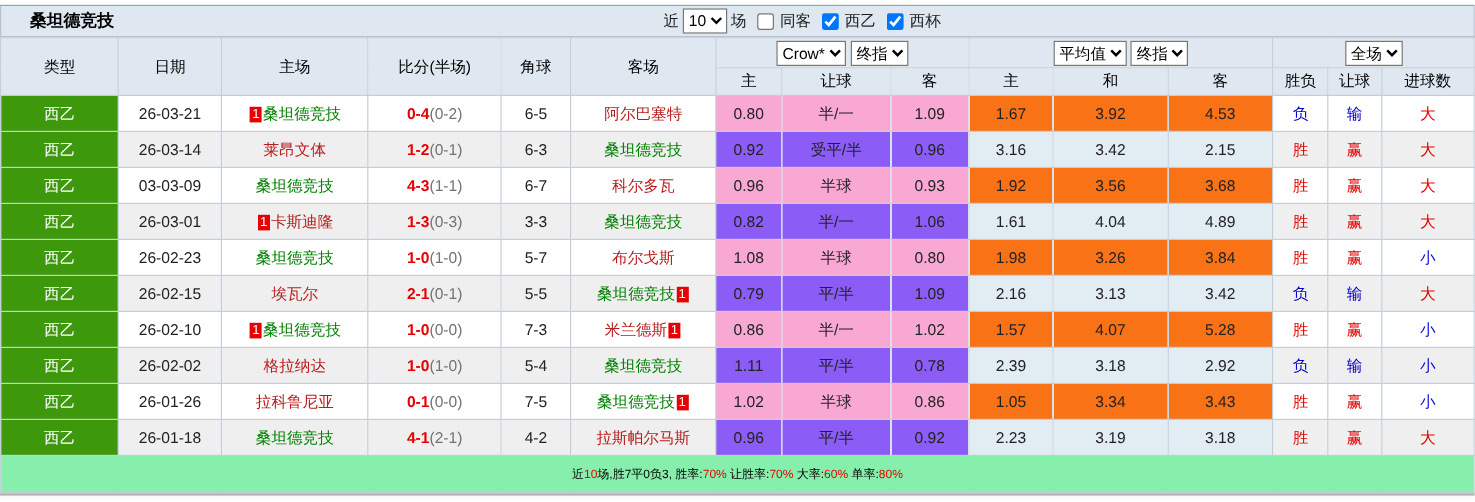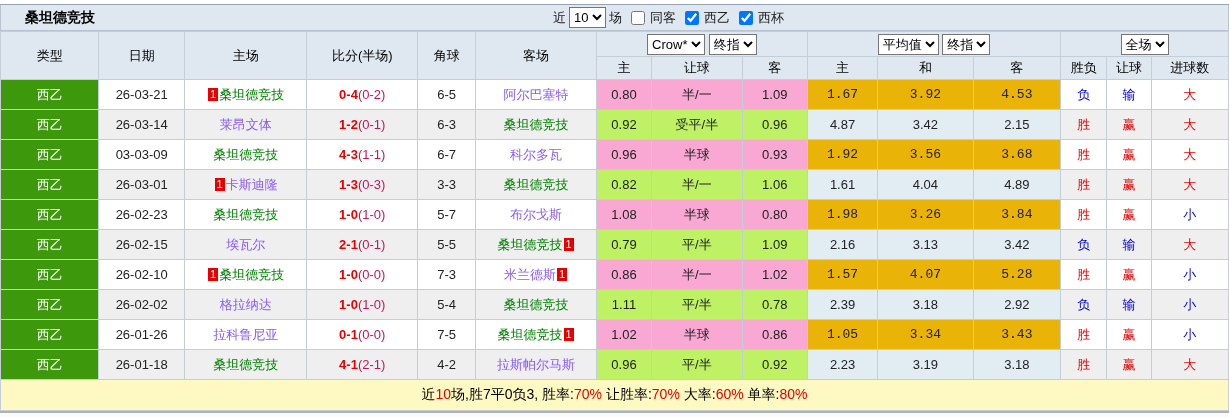--- a/index.html
+++ b/index.html
@@ -17,32 +17,32 @@
   table { border-collapse:collapse; table-layout:fixed; width:1229px; }
   td,th { border:1px solid #c3ced9; text-align:center; padding:0; overflow:hidden; white-space:nowrap; font-weight:normal; }
   thead td, thead th { background:#dfe8f1; color:#000; }
   .hdr-main th { font-size:13px; }
   .drop-row td { height:25px; }
   .sub-row td { height:23px; }
   tbody td { height:30px; font-size:13px; }
   tr.odd  td { background:#ffffff; }
   tr.even td { background:#efefef; }
   tr.odd  td.crow { background:#f9a8d4; }
-  tr.even td.crow { background:#bef264; }
-  tr.odd  td.avgc { background:#eab308;font-family:Liberation Mono, monospace; }
+  tr.even td.crow { background:#8b5cf6; }
+  tr.odd  td.avgc { background:#f97316; }
   tr.even td.avgc { background:#e2ecf3; }
   td.type { background:var(--league-green,#3d990b) !important; color:#fff; }
-  .team { color:#8b5cf6; text-decoration:none; cursor:pointer; }
+  .team { color:#b91c1c; text-decoration:none; cursor:pointer; }
   .team.green { color:var(--team-green,#008000); }
   .badge { display:inline-block; background:var(--red,#e60000); color:#fff; font-size:11px; line-height:13px; padding:0 2px; margin:0 1px; vertical-align:1px; }
   .ft { color:var(--red,#e60000);font-weight:bold; }
-  .ht { color:#be185d; }
+  .ht { color:#737373; }
   .t-red  { color:var(--red,#e60000); }
   .t-blue { color:var(--blue,#0000cc); }
-  tfoot td { height:31px; background:#fef9c3; font-size:14px; color:#000; border-top:1px solid #c3ced9; }
+  tfoot td { height:31px; background:#86efac; font-size:10px; color:#000; border-top:1px solid #c3ced9; }
   .bottom-strip { height:6px; background:#fbfbfb; border-top:2px solid #b2b2b2; }
 </style>
 </head>
 <body>
 
 <div class="top-strip"></div>
 
 <div class="title-bar">
   <span class="title">桑坦德竞技</span>
   <span class="controls">
@@ -131,21 +131,21 @@
       <tr class="even">
         <td class="type">西乙</td>
         <td>26-03-14</td>
         <td><span class="team">莱昂文体</span></td>
         <td><span class="ft">1-2</span><span class="ht">(0-1)</span></td>
         <td>6-3</td>
         <td><span class="team green">桑坦德竞技</span></td>
         <td class="crow">0.92</td>
         <td class="crow">受平/半</td>
         <td class="crow">0.96</td>
-        <td class="avgc">4.87</td>
+        <td class="avgc">3.16</td>
         <td class="avgc">3.42</td>
         <td class="avgc">2.15</td>
         <td class="t-red">胜</td>
         <td class="t-red">赢</td>
         <td class="t-red">大</td>
       </tr>
       <tr class="odd">
         <td class="type">西乙</td>
         <td>03-03-09</td>
         <td><span class="team green">桑坦德竞技</span></td>

